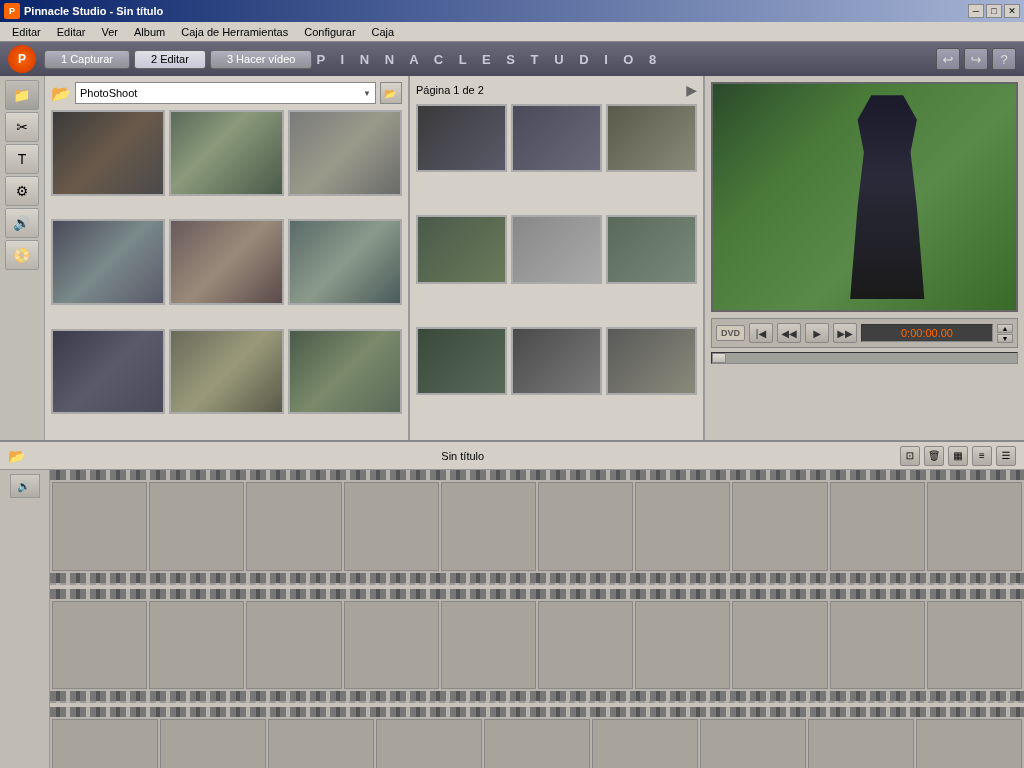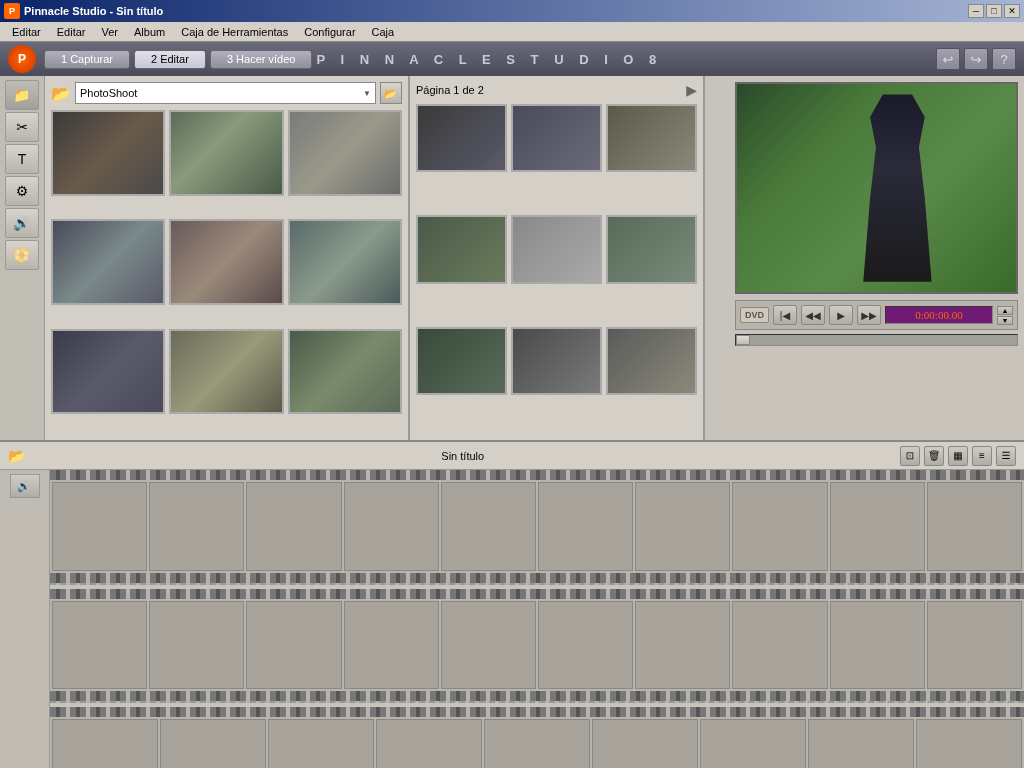--- a/index.html
+++ b/index.html
@@ -186,21 +186,20 @@
       border: 2px solid #aaa;
       overflow: hidden;
     }
 
     
     .preview-panel {
       flex: 1;
       background: #c8c4bc;
       display: flex; flex-direction: column;
       padding: 6px;
-      margin-left: 24px;
     }
     .preview-video {
       width: 100%;
       aspect-ratio: 4/3;
       background: #000;
       border: 2px solid #666;
       overflow: hidden;
       position: relative;
       margin-bottom: 6px;
     }
@@ -229,24 +228,24 @@
     .ctrl-btn {
       width: 24px; height: 20px;
       background: linear-gradient(to bottom, #d0ccC4, #b0acA4);
       border: 1px solid #888;
       border-radius: 2px;
       display: flex; align-items: center; justify-content: center;
       cursor: pointer; font-size: 10px; color: #333;
     }
     .timecode {
       flex: 1;
-      background: #701a75;
+      background: #404040;
       border: 1px inset #888;
       color: #ff6600;
-      font-family: Liberation Serif, serif;
+      font-family: Liberation Sans, sans-serif;
       font-size: 11px;
       padding: 2px 6px;
       text-align: center;
     }
     .ctrl-up-down { display: flex; flex-direction: column; gap: 1px; }
     .ctrl-arrow { width: 16px; height: 9px; background: linear-gradient(to bottom, #d0ccc4, #b0aca4); border: 1px solid #888; display: flex; align-items: center; justify-content: center; font-size: 7px; cursor: pointer; }
 
     .scrubber { margin-top: 4px; display: flex; align-items: center; gap: 2px; }
     .scrubber-track { flex: 1; height: 12px; background: #a0a09a; border: 1px inset #888; position: relative; }
     .scrubber-thumb { position: absolute; left: 0; top: 0; width: 14px; height: 10px; background: linear-gradient(to bottom, #e0dcd4, #c0bCb4); border: 1px solid #888; }

